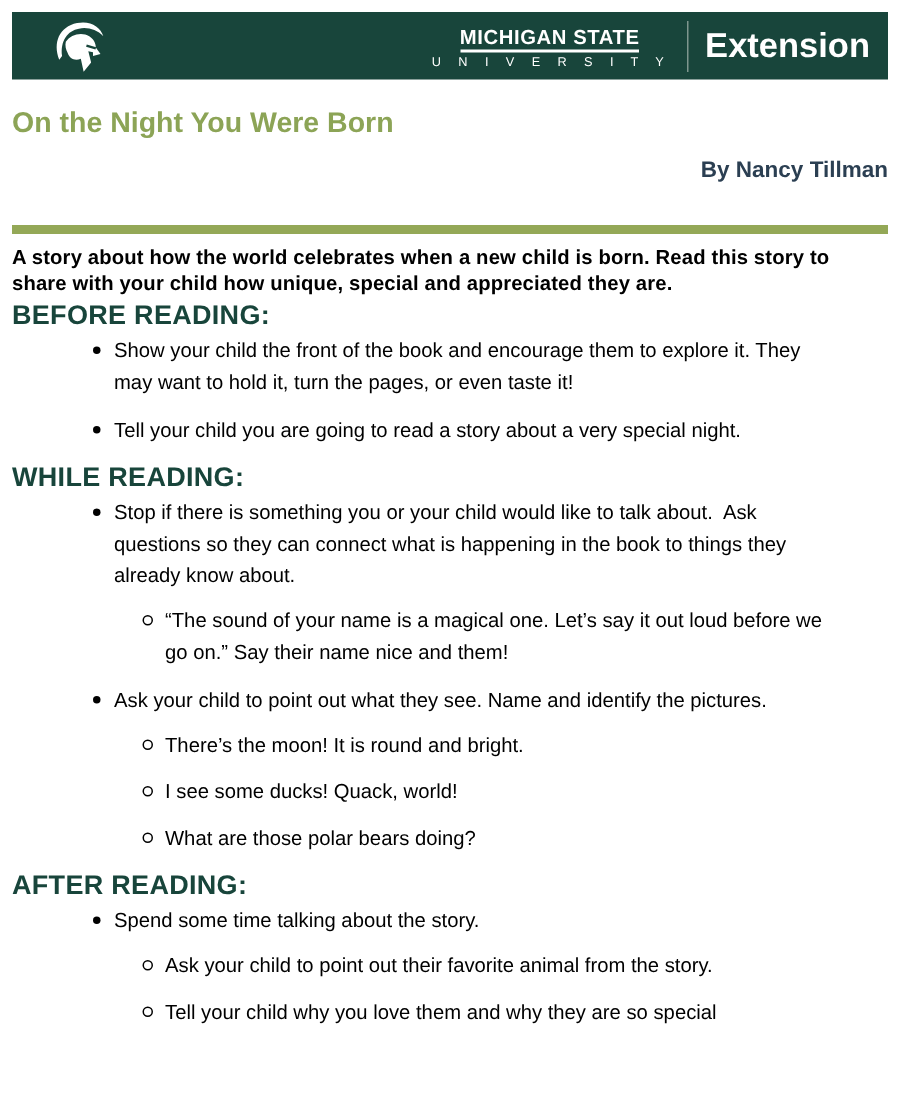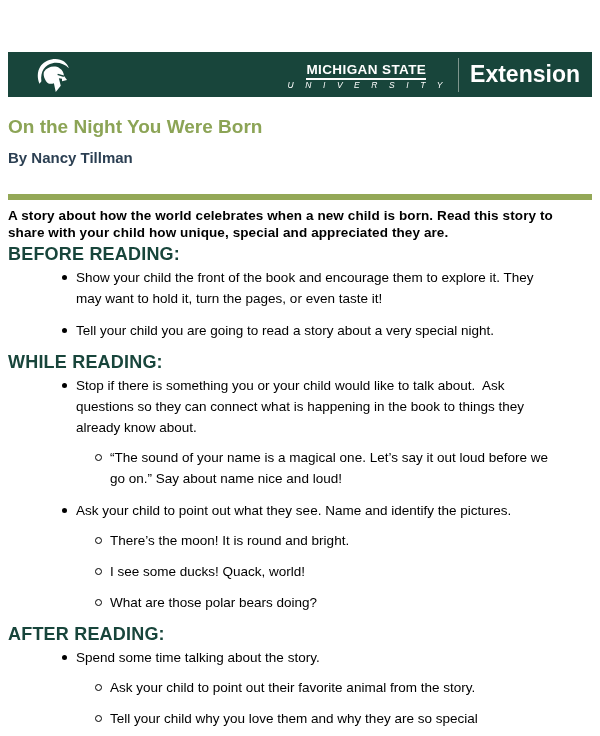--- a/index.html
+++ b/index.html
@@ -9,40 +9,39 @@
     font-family:"Liberation Sans", sans-serif;
     color:#000;
   }
   .page { padding:8px 8px 0 8px; }
 
   
   .header-bar {
     height:45px; background:#18453B;
     display:flex; align-items:center;
     padding:0 12px 0 24px;
-    margin-top:44px;
   }
   .helmet { width:40px; height:40px; display:flex; align-items:center; }
   .brand-right { margin-left:auto; display:flex; align-items:center; }
   .wordmark { color:#fff; text-align:center; margin-right:11px; }
   .wm-line1 {
     font-size:13.5px; font-weight:bold; letter-spacing:0.4px;
     border-bottom:2px solid #fff; padding-bottom:1px; line-height:14px;
   }
   .wm-line2 { font-size:8.5px; letter-spacing:4.6px; margin-top:2px; line-height:10px; text-indent:2px; }
   .brand-divider { width:1px; height:34px; background:#7e968e; margin-right:11px; }
   .extension-label { color:#fff; font-size:23px; font-weight:700; line-height:23px; }
 
   
   .doc-title {
     text-align:left; color:#8CA456; font-size:19px; font-weight:bold;
     margin-top:19px; line-height:22px;
   }
   .doc-byline {
-    text-align:left; color:#2B3F52; font-size:15px; font-weight:bold;
+    text-align:right; color:#2B3F52; font-size:15px; font-weight:bold;
     margin-top:11px; line-height:18px;
   }
   .green-rule { height:6px; background:#94A857; margin-top:27px; }
 
   .intro-text {
     font-weight:bold; font-size:13.5px; line-height:17px; margin-top:7px;
     letter-spacing:0.1px;
   }
 
   
@@ -82,21 +81,21 @@
     <span class="helmet">
       <svg viewBox="0 0 64 64" width="40" height="40" aria-hidden="true">
         <path fill="#ffffff" d="M12 46 C5 28 12 11 31 7 C45 4 56 11 59 21 C52 14 42 11 33 13 C21 15 13 26 15 42 Z"></path>
         <path fill="#ffffff" d="M19 27 C24 19 36 16 44 21 C49 24 51 29 51 33 L56 40 L48 42 L48 38 L43 37 L46 49 L38 59 L35 45 C29 48 23 45 21 39 C19 35 18 31 19 27 Z"></path>
         <path stroke="#18453B" stroke-width="2.5" fill="none" d="M41 31 L51 34"></path>
       </svg>
     </span>
     <span class="brand-right">
       <span class="wordmark">
         <span class="wm-line1">MICHIGAN STATE</span>
-        <span class="wm-line2" style="display:block;font-style:italic;">U N I V E R S I T Y</span>
+        <span class="wm-line2" style="display:block;">U N I V E R S I T Y</span>
       </span>
       <span class="brand-divider"></span>
       <span class="extension-label">Extension</span>
     </span>
   </div>
 
   <div class="doc-title">On the Night You Were Born</div>
   <div class="doc-byline">By Nancy Tillman</div>
 
   <div class="green-rule"></div>
@@ -108,21 +107,21 @@
         <div class="section-heading">BEFORE READING:</div>
         <div class="bullet-list">
           <div class="bullet-item"><span>Show your child the front of the book and encourage them to explore it. They may want to hold it, turn the pages, or even taste it!</span></div>
           <div class="bullet-item"><span>Tell your child you are going to read a story about a very special night.</span></div>
         </div>
       </div>
       <div class="section" data-section-id="while">
         <div class="section-heading">WHILE READING:</div>
         <div class="bullet-list">
           <div class="bullet-item"><span>Stop if there is something you or your child would like to talk about.&nbsp; Ask questions so they can connect what is happening in the book to things they already know about.</span><div class="sub-list">
-              <div class="sub-item">“The sound of your name is a magical one. Let’s say it out loud before we go on.” Say about name nice and loud!</div>
+              <div class="sub-item">“The sound of your name is a magical one. Let’s say it out loud before we go on.” Say their name nice and them!</div>
             </div></div>
           <div class="bullet-item"><span>Ask your child to point out what they see. Name and identify the pictures.</span><div class="sub-list">
               <div class="sub-item">There’s the moon! It is round and bright.</div>
               <div class="sub-item">I see some ducks! Quack, world!</div>
               <div class="sub-item">What are those polar bears doing?</div>
             </div></div>
         </div>
       </div>
       <div class="section" data-section-id="after">
         <div class="section-heading">AFTER READING:</div>

